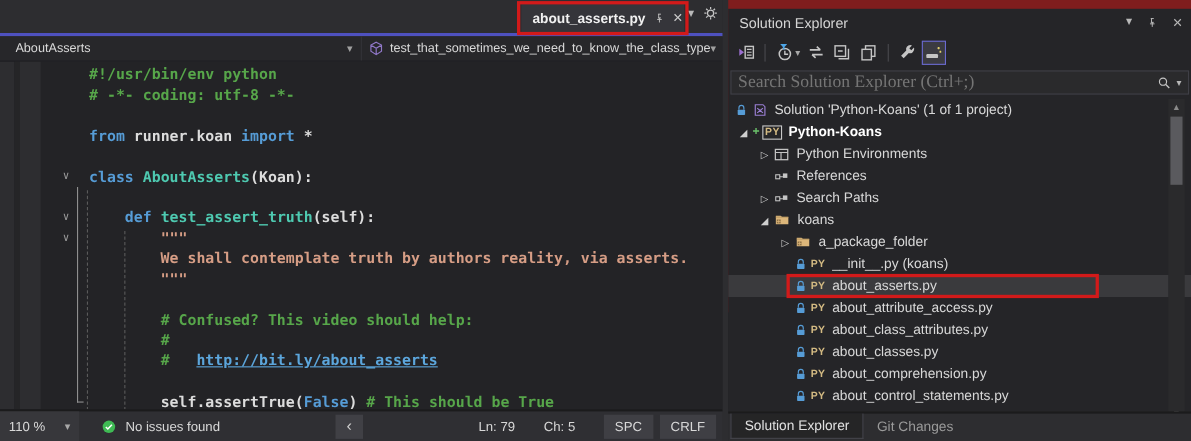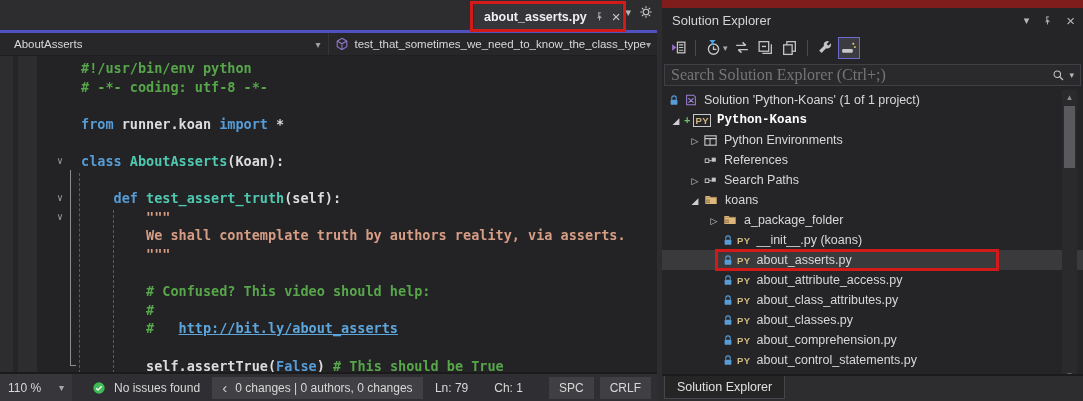--- a/index.html
+++ b/index.html
@@ -84,21 +84,21 @@
 
   .tree { position:absolute; left:0; top:82px; width:421px; height:292px; overflow:hidden; }
   .tree-row { position:relative; height:20px; display:flex; align-items:center; color:#d8d8d8; font-size:12.5px;
               white-space:nowrap; }
   .tree-row.selected { background:#3a3a3d; }
   .tree-row .indent { flex:none; }
   .tree-row .slot { flex:none; width:16px; text-align:center; color:#cfcfcf; }
   .tree-row .slot .exp { font-size:9px; }
   .tree-row .ic { flex:none; display:inline-flex; align-items:center; margin-right:3px; }
   .tree-row .lbl { margin-left:3px; }
-  .tree-row .lbl.bold { font-weight:bold; color:#ffffff;font-family:Liberation Mono, monospace; }
+  .tree-row .lbl.bold { font-weight:bold; color:#ffffff; }
   .py-txt { font-size:9.5px; font-weight:bold; color:#d3ba83; letter-spacing:.4px;text-align:center; }
   .py-boxed { border:1px solid #c8c8c8; padding:0 1px; }
   .plus-txt { color:#6ac06a; font-size:11px; font-weight:bold; margin-right:1px; }
   .row-red-box { position:absolute; left:53px; top:-1px; width:284px; height:22px;
                  border:3px solid #d21a1a; pointer-events:none; z-index:4; }
 
   .tree-scrollbar { position:absolute; right:6px; top:82px; width:15px; height:292px; background:#2a2a2c; }
   .sb-arrow { position:absolute; left:0; width:15px; height:14px; color:#8a8a8a; font-size:8px;
               display:flex; align-items:center; justify-content:center; }
   .sb-thumb { position:absolute; left:2px; top:16px; width:11px; height:62px; background:#5a5a5e; }
@@ -192,24 +192,23 @@
         <span id="check-slot">
             <svg width="14" height="14" viewBox="0 0 16 16" fill="none">
               <circle cx="8" cy="8" r="6.5" fill="#3fba54"></circle>
               <path d="M4.8 8.2l2.1 2.1 4.2-4.4" stroke="#ffffff" stroke-width="1.6"></path>
             </svg>
           </span>
         <span>No issues found</span>
       </div>
       <div class="git-chip">
         <span class="back">‹</span>
-        <span>0 changes | 0 authors, 0 changes</span>
       </div>
       <span class="pos-item">Ln: 79</span>
-      <span class="pos-item">Ch: 1</span>
+      <span class="pos-item">Ch: 5</span>
       <div class="mode-chip">
         <span>SPC</span>
       </div>
       <div class="mode-chip">
         <span>CRLF</span>
       </div>
     </div>
   </div>
 
   <div class="v-divider"></div>
@@ -465,16 +464,17 @@
         </div>
 
       <div class="tree-scrollbar">
         <span class="sb-arrow" style="top:0;">▲</span>
         <div class="sb-thumb"></div>
         <span class="sb-arrow" style="bottom:0;">▼</span>
       </div>
 
       <div class="se-tabs" id="se-tabs">
           <div class="se-tab active">Solution Explorer</div>
+          <div class="se-tab">Git Changes</div>
         </div>
     </div>
   </div>
 </div>
 
 </body></html>

